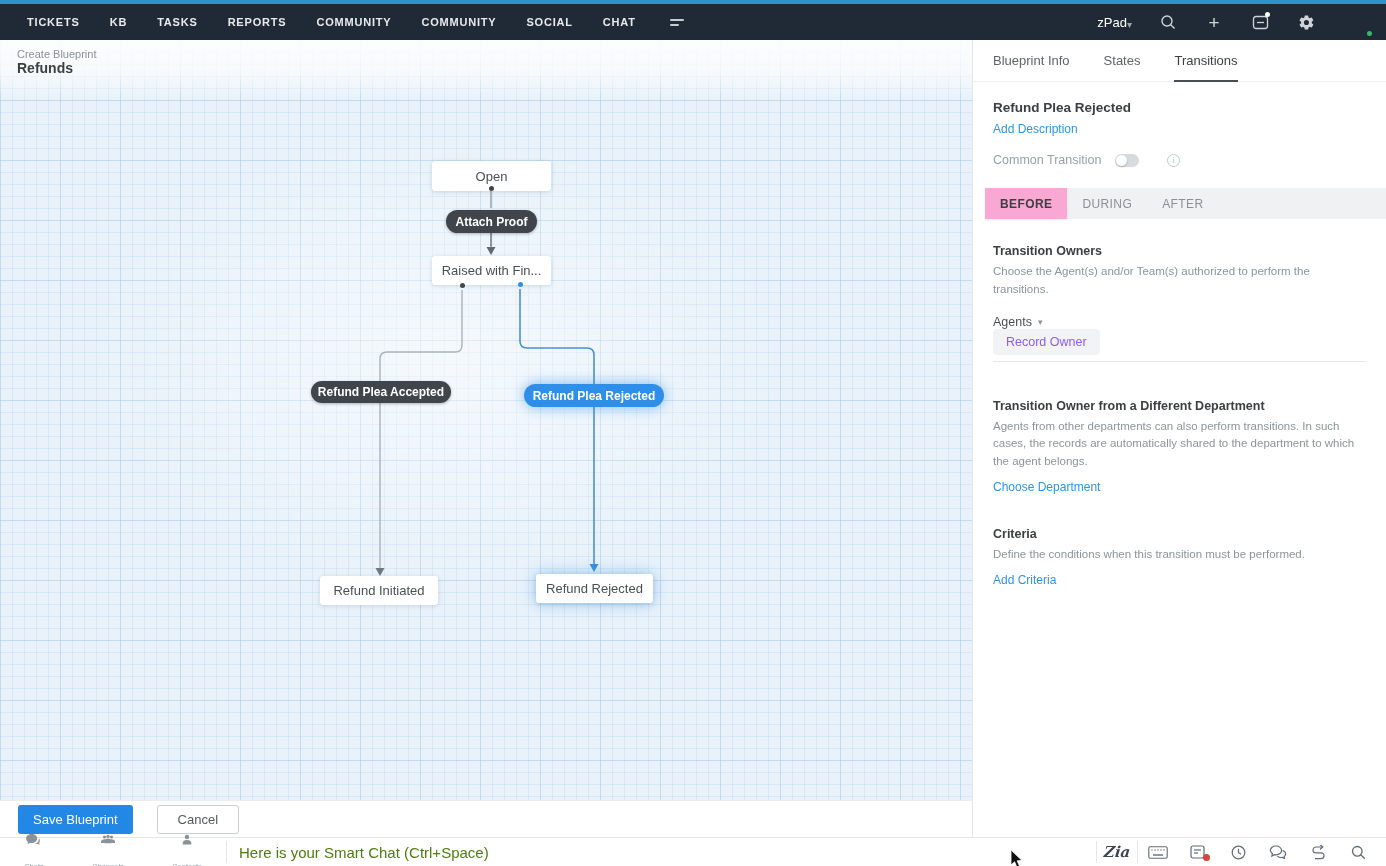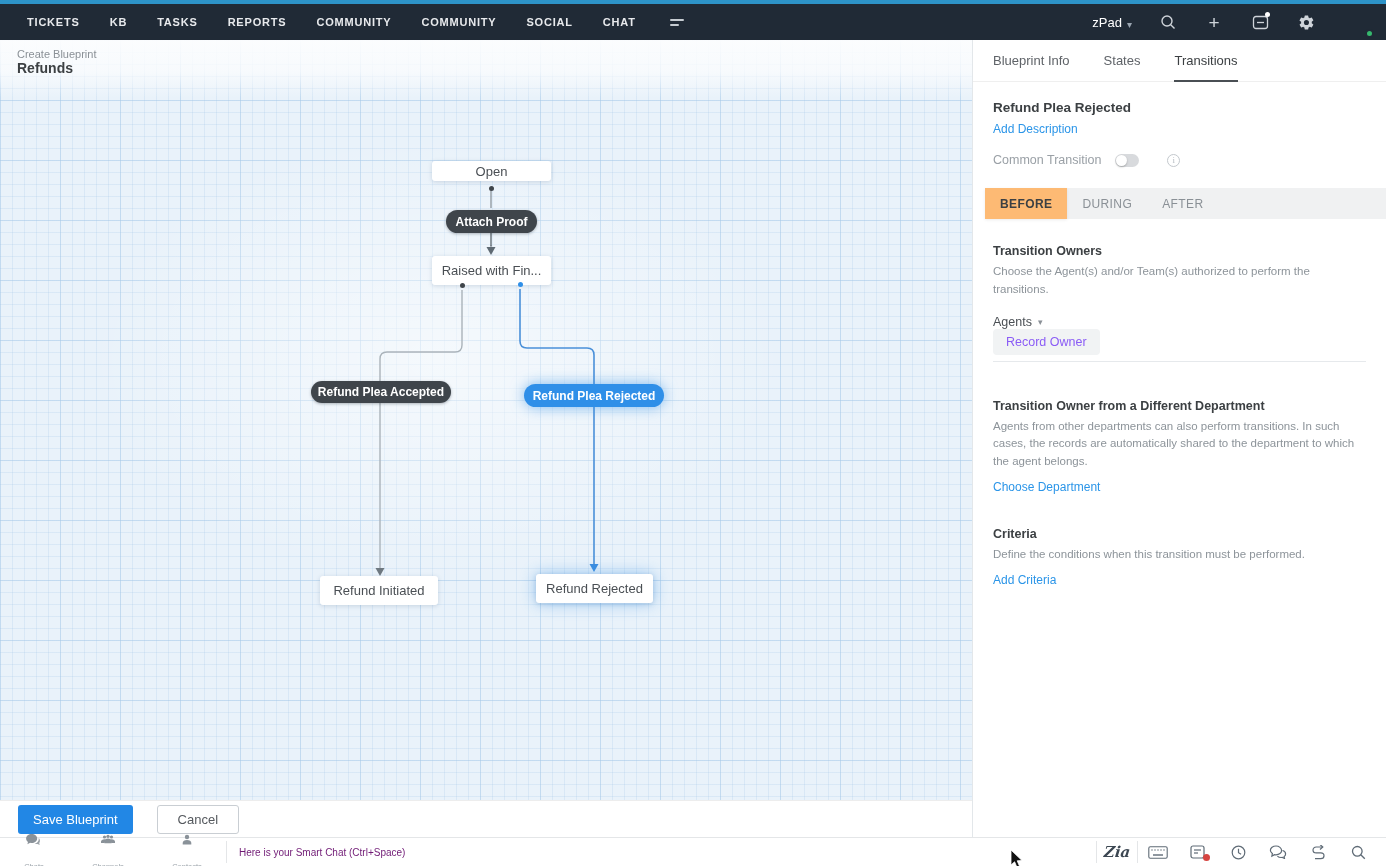--- a/index.html
+++ b/index.html
@@ -8,21 +8,21 @@
   
   .topstrip { height:4px; background:#2d93c8; }
   .topnav { height:36px; background:#202a36; display:flex; align-items:center; justify-content:space-between; padding:0 14px 0 27px; }
   .nav-left { display:flex; align-items:center; gap:30px; }
   .nav-item { color:#e8eaed; font-size:11px; font-weight:bold; letter-spacing:0.8px; cursor:pointer; }
   .nav-more { display:flex; flex-direction:column; gap:3px; margin-left:4px; cursor:pointer; }
   .nav-more i { display:block; height:2px; background:#c6ccd2; border-radius:1px; }
   .nav-more i:nth-child(1){ width:14px; }
   .nav-more i:nth-child(2){ width:9px; }
   .nav-right { display:flex; align-items:center; gap:26px; }
-  .portal { color:#fff; font-size:13px; display:flex; align-items:flex-end; gap:5px; cursor:pointer; }
+  .portal { color:#fff; font-size:13px; display:flex; align-items:flex-end; cursor:pointer; }
   .portal .caret { color:#9aa5b1; font-size:10px; }
   .nav-icon { color:#cfd4da; display:flex; align-items:center; justify-content:center; width:20px; height:20px; cursor:pointer; position:relative; }
   .nav-icon svg { display:block; }
   .plus-glyph { font-size:19px; font-weight:300; line-height:1; color:#cfd4da; }
   .launcher-dot { position:absolute; top:0; right:0; width:5px; height:5px; border-radius:50%; background:#fff; }
   .avatar-wrap { position:relative; width:30px; height:30px; }
   .avatar { width:30px; height:30px; border-radius:50%; background:
       radial-gradient(circle at 50% 30%, #c9ab91 0 32%, transparent 33%),
       linear-gradient(180deg,#dfe3e8 0%,#b9c2cc 35%,#3d4d60 60%,#26313f 100%); cursor:pointer; }
   .status-dot { position:absolute; right:-2px; bottom:-1px; width:9px; height:9px; border-radius:50%; background:#36b96e; border:2px solid #202a36; }
@@ -67,21 +67,21 @@
   .add-desc { margin-top:7px; }
   .common-row { display:flex; align-items:center; gap:14px; margin-top:17px; }
   .common-label { font-size:12.5px; color:#9aa0a6; }
   .toggle { width:24px; height:13px; background:#d8dadd; border-radius:7px; position:relative; cursor:pointer; }
   .toggle .knob { position:absolute; left:1px; top:1px; width:11px; height:11px; background:#fff; border-radius:50%; box-shadow:0 1px 2px rgba(0,0,0,0.25); }
   .info-icon { width:13px; height:13px; border:1px solid #c3c8cd; border-radius:50%; color:#b6bcc2; font-size:9px;
     display:flex; align-items:center; justify-content:center; margin-left:14px; font-family:"Liberation Serif", serif; }
 
   .phase-strip { margin:21px 0 0 -8px; background:#f0f1f2; height:31px; display:flex; align-items:stretch; width:calc(100% + 28px); }
   .phase-tab { display:flex; align-items:center; padding:0 15px; font-size:12px; letter-spacing:0.4px; color:#8a9096; cursor:pointer; }
-  .phase-tab.active { background:#fdba74; color:#3c4043; font-weight:bold; box-shadow:0 1px 3px rgba(0,0,0,0.08); }
+  .phase-tab.active { background:#f9a8d4; color:#3c4043; font-weight:bold; box-shadow:0 1px 3px rgba(0,0,0,0.08); }
 
   .section-title { font-size:12.5px; font-weight:bold; color:#3c4043; }
   .section-desc { font-size:11.5px; color:#8d949a; margin-top:5px; line-height:1.55; }
   .owners { margin-top:25px; }
   .agents-row { margin-top:16px; display:flex; align-items:center; gap:6px; }
   .agents-label { font-size:12.5px; color:#4a4f54; }
   .agents-caret { font-size:9px; color:#8a9096; }
   .chip { display:inline-block; background:#f1f3f4; border-radius:4px; padding:6px 13px; font-size:12.5px; color:#8b5cf6; cursor:pointer; }
   .field-underline { border-bottom:1px solid #e6e9ec; margin-top:6px; width:100%; }
   .department { margin-top:37px; }
@@ -95,21 +95,21 @@
   .btn-secondary { background:#fff; color:#55595e; border:1px solid #c9ced3; border-radius:3px; font-size:13px; padding:6px 20px; cursor:pointer; font-family:inherit; }
 
   
   .chatbar { position:absolute; left:0; top:797px; width:1386px; height:29px; background:#fff; border-top:1px solid #e4e6e8;
     display:flex; align-items:center; }
   .chat-left { display:flex; width:226px; justify-content:space-around; align-items:center; height:100%; }
   .chat-tool { display:flex; flex-direction:column; align-items:center; justify-content:center; gap:16px; cursor:pointer; color:#8a9299; }
   .chat-tool svg { display:block; }
   .chat-tool-label { font-size:7.5px; color:#9aa2a9; }
   .chat-divider { width:1px; height:22px; background:#e4e6e8; }
-  .chat-input { flex:1; padding-left:12px; font-size:10px; color:#701a75; cursor:text; }
+  .chat-input { flex:1; padding-left:12px; font-size:15px; color:#4d7c0f; cursor:text; }
   .chat-right { display:flex; align-items:center; gap:0; padding-right:8px; }
   .cr-icon { color:#5f6b76; display:flex; align-items:center; justify-content:center; width:40px; height:22px; cursor:pointer; position:relative; }
   .zia-logo { font-size:15px; font-style:italic; font-weight:bold; color:#3c4752; font-family:"DejaVu Serif", serif; transform:skewX(-6deg); }
   .red-dot { position:absolute; right:8px; bottom:2px; width:7px; height:7px; border-radius:50%; background:#d64541; }
 
   
   .port-dot { position:absolute; width:5px; height:5px; border-radius:50%; }
   .port-dark { background:#3f454b; }
   .port-blue { background:#2f8fe8; }
   .cursor { position:absolute; left:1010px; top:810px; z-index:50; pointer-events:none; }
@@ -180,21 +180,21 @@
         <path d="M491 192 V206 M491 206 V205" stroke="#6e7880" stroke-width="1"></path>
         <path d="M491 192 V209" stroke="#6e7880" stroke-width="1"></path>
         <polygon points="491,215 486.5,207 495.5,207" fill="#5f6a73"></polygon>
         <path d="M462 250 V305 Q462 312 455 312 H387 Q380 312 380 319 V528" stroke="#aab3ba" stroke-width="1.4"></path>
         <polygon points="380,536 375.5,528 384.5,528" fill="#6e7880"></polygon>
         <path d="M520 249 V301 Q520 308 527 308 H587 Q594 308 594 315 V524" stroke="#4a90d9" stroke-width="1.6"></path>
         <polygon points="594,532 589.5,524 598.5,524" fill="#3b8de0"></polygon>
       </g>
     </svg>
 
-    <div class="state-node" style="left:432px; top:121px; width:119px; height:20px;">
+    <div class="state-node" style="left:432px; top:121px; width:119px; height:30px;">
       <span>Open</span>
     </div>
     <span class="port-dot port-dark" style="left:489px; top:146px;"></span>
 
     <div class="pill pill-dark" style="left:446px; top:170px; width:91px; height:23px;">
       <span>Attach Proof</span>
     </div>
 
     <div class="state-node" style="left:432px; top:216px; width:119px; height:29px;">
       <span>Raised with Fin...</span>

